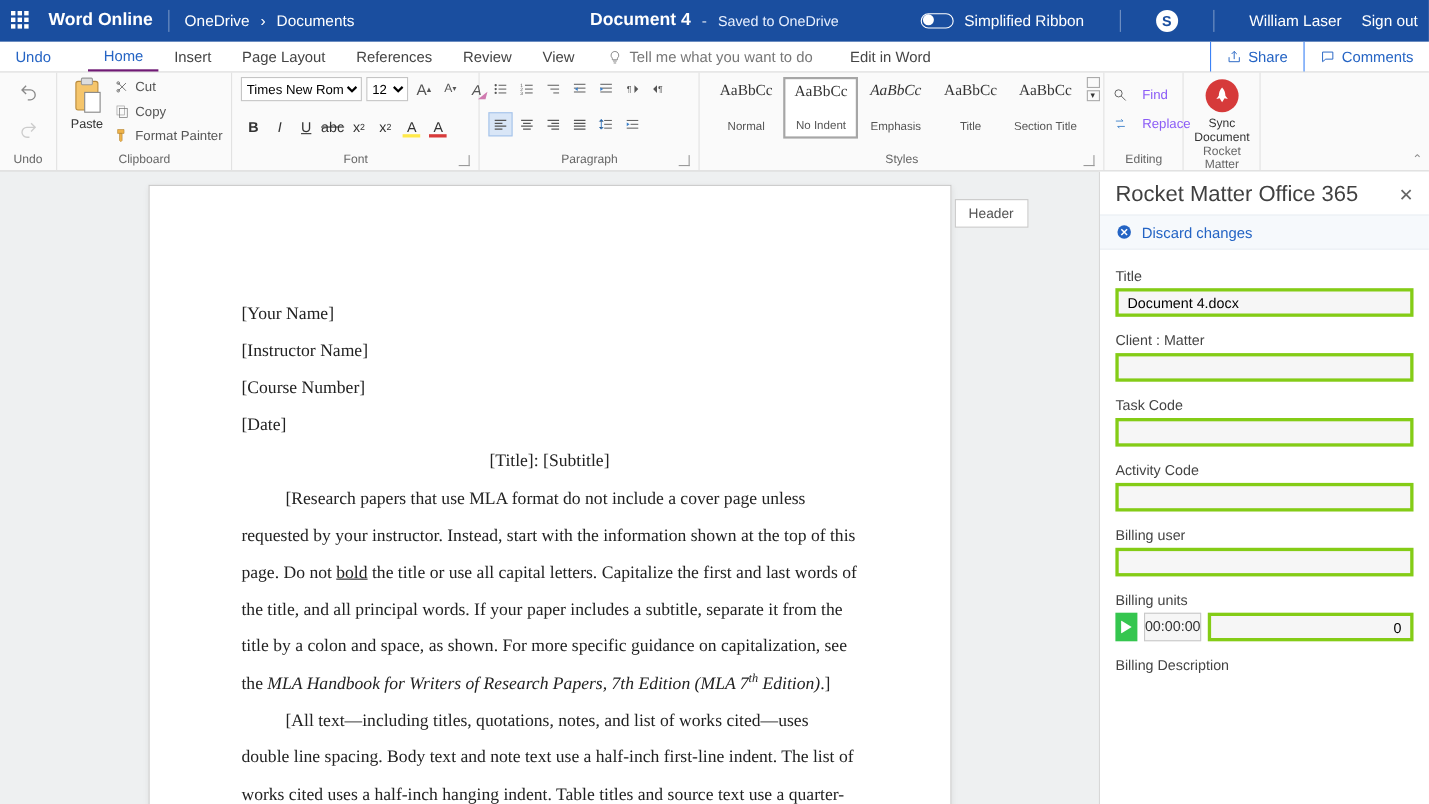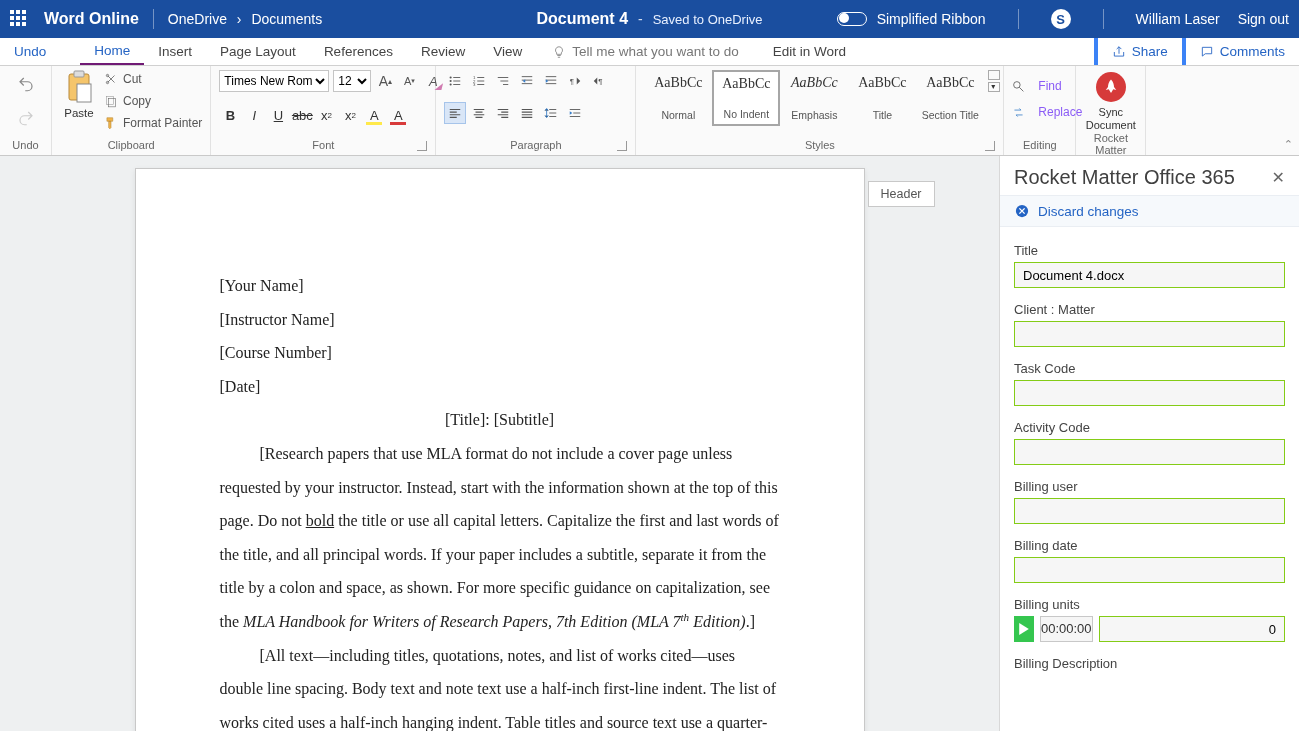--- a/index.html
+++ b/index.html
@@ -23,21 +23,21 @@
 .skype-circle { width:20px; height:20px; border-radius:50%; background:#fff; display:flex; align-items:center; justify-content:center; color:#1a4e9f; font-weight:bold; font-size:13px;}
 
 
 .tabsrow { height: 28px; border-bottom: 1px solid #d0d0d0; display: flex; align-items: stretch; background:#fff; font-size: 13.5px; }
 .tabsrow .tab { padding: 0 14px; display:flex; align-items:center; color:#444; cursor:pointer; }
 .tabsrow .tab.active { color:#2564c4; border-bottom: 2px solid #701a75; font-weight:400;}
 .tabsrow .tab.file { color:#2564c4; }
 .tabsrow .bulb { margin-left: 16px; display:flex; align-items:center; gap:6px; color:#777;}
 .tabsrow .bulb svg { width:14px; height:14px;}
 .tabsrow .right { margin-left:auto; display:flex; align-items:center; gap:0;}
-.tabsrow .rbtn { padding: 12px 14px; display:flex; align-items:center; gap:6px; color:#2564c4; cursor:pointer; border-left:4px solid #3b82f6; height:100%;}
+.tabsrow .rbtn { padding: 12px 14px; display:flex; align-items:center; gap:6px; color:#2564c4; cursor:pointer; border-left:1px solid #3b82f6; height:100%;}
 .tabsrow .rbtn svg { width:14px; height:14px; }
 
 
 .ribbon { height: 90px; border-bottom: 1px solid #c9c9c9; display: flex; background:#fafafa; position: relative;}
 .ribbon .group { border-right: 1px solid #e2e2e2; padding: 4px 8px 2px; display:flex; flex-direction:column; justify-content:space-between; }
 .ribbon .group-body { display:flex; align-items:flex-start; gap:6px; height: 66px;}
 .ribbon .group-label { text-align:center; font-size:11px; color:#666; padding-bottom:2px; position:relative;}
 .ribbon .group-label .launcher { position:absolute; right:0; bottom:2px; width:10px; height:10px; border:1px solid #999; border-top:none; border-left:none;}
 
 
@@ -109,21 +109,21 @@
 .sidepanel .sp-head { display:flex; align-items:center; justify-content:space-between; padding:10px 14px 6px; }
 .sidepanel .sp-title { color:#404040; font-size:20px; font-weight:400;}
 .sidepanel .sp-close { color:#666; cursor:pointer; font-size:16px;}
 .sidepanel .action-row { padding:7px 14px; display:flex; align-items:center; gap:8px; cursor:pointer; font-size:13.5px; background:#f6f9fc; border-top:1px solid #eaeef3; border-bottom:1px solid #eaeef3;}
 .sidepanel .action-row.save { color:#2464c4;}
 .sidepanel .action-row.discard { color:#2464c4;}
 .sidepanel .action-row .ic { width:16px; height:16px; display:flex; align-items:center; justify-content:center;}
 .sidepanel .form { padding: 6px 14px 20px;}
 .sidepanel .field { margin: 10px 0 14px;}
 .sidepanel .field label { display:block; font-size:13px; color:#444; margin-bottom:4px;}
-.sidepanel .field input { width:100%; height:26px; border:1px solid #84cc16; background:#f6f6f6; padding:0 8px; font-size:13px;}
+.sidepanel .field input { width:100%; height:26px; border:3px solid #84cc16; background:#f6f6f6; padding:0 8px; font-size:13px;}
 .sidepanel .billing-units-row { display:flex; gap:6px; align-items:center;}
 .sidepanel .play { width:30px; height:26px; background:#35c64f; display:flex; align-items:center; justify-content:center; cursor:pointer;}
 .sidepanel .play svg { fill:#fff;}
 .sidepanel .timer { flex:1; height:26px; border:1px solid #c8c8c8; background:#f6f6f6; text-align:center; line-height:24px; font-size:13px;}
 .sidepanel .units { width:78px; height:26px; border:1px solid #c8c8c8; background:#f6f6f6; text-align:right; padding:0 8px; font-size:13px;}
 </style>
 </head>
 <body>
 
 <div class="topbar">
@@ -468,21 +468,20 @@
           </svg>
         </div>
       <span>Discard changes</span>
     </div>
     <div class="form">
       <div class="field"><label>Title</label><input value="Document 4.docx" style=""></div>
       <div class="field"><label>Client : Matter</label><input style=""></div>
       <div class="field"><label>Task Code</label><input style=""></div>
       <div class="field"><label>Activity Code</label><input style=""></div>
       <div class="field"><label>Billing user</label><input style=""></div>
-      <div class="field"><label>Billing date</label><input style=""></div>
       <div class="field">
         <label>Billing units</label>
         <div class="billing-units-row">
           <div class="play">
               <svg width="12" height="12" viewBox="0 0 10 10">
                 <path d="M1 0l8 5-8 5z"></path>
               </svg>
             </div>
           <div class="timer">00:00:00</div>
           <input class="units" value="0" style="">

